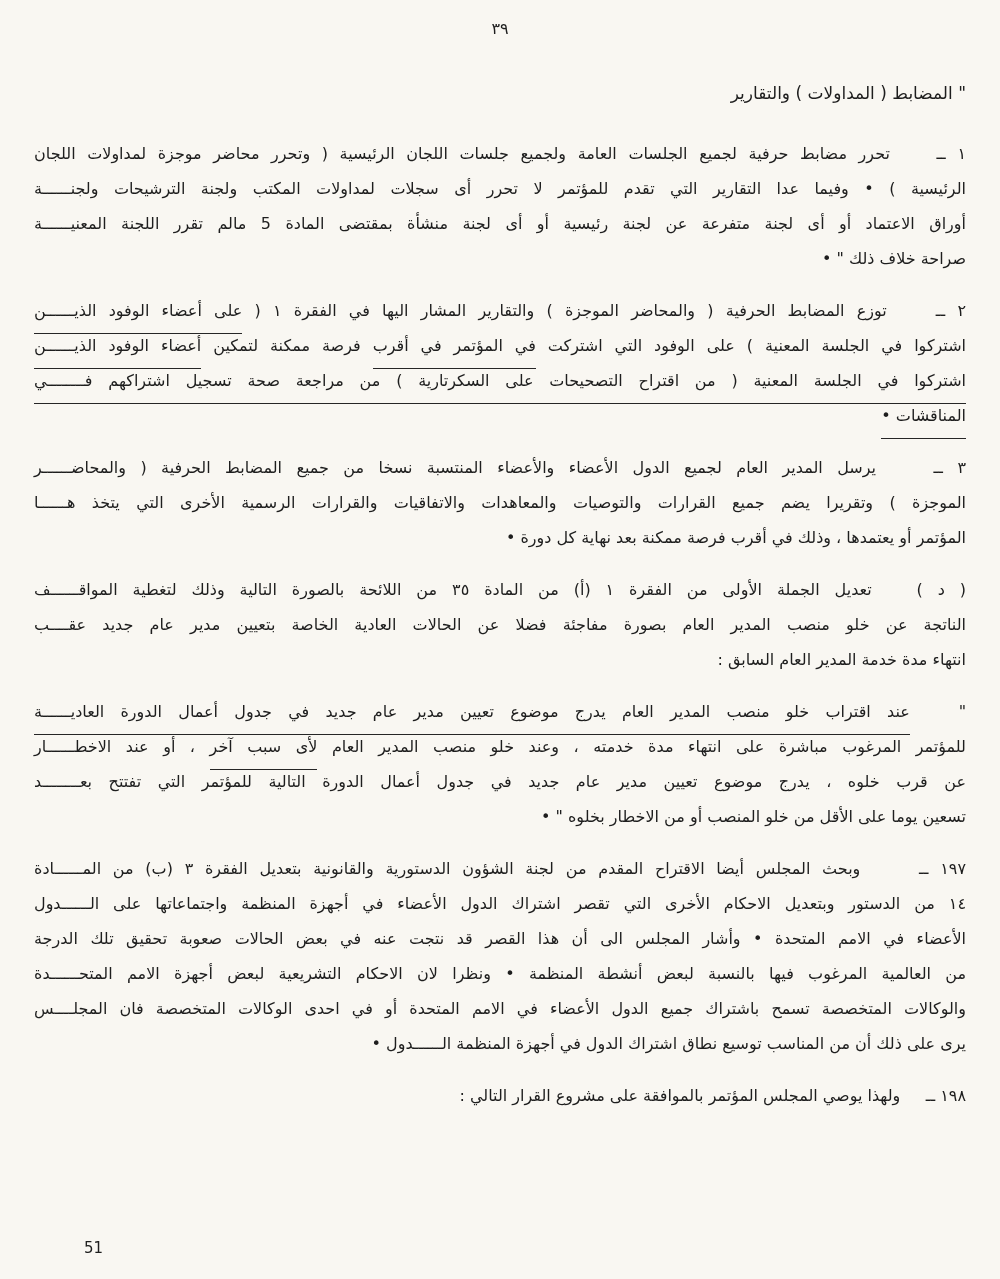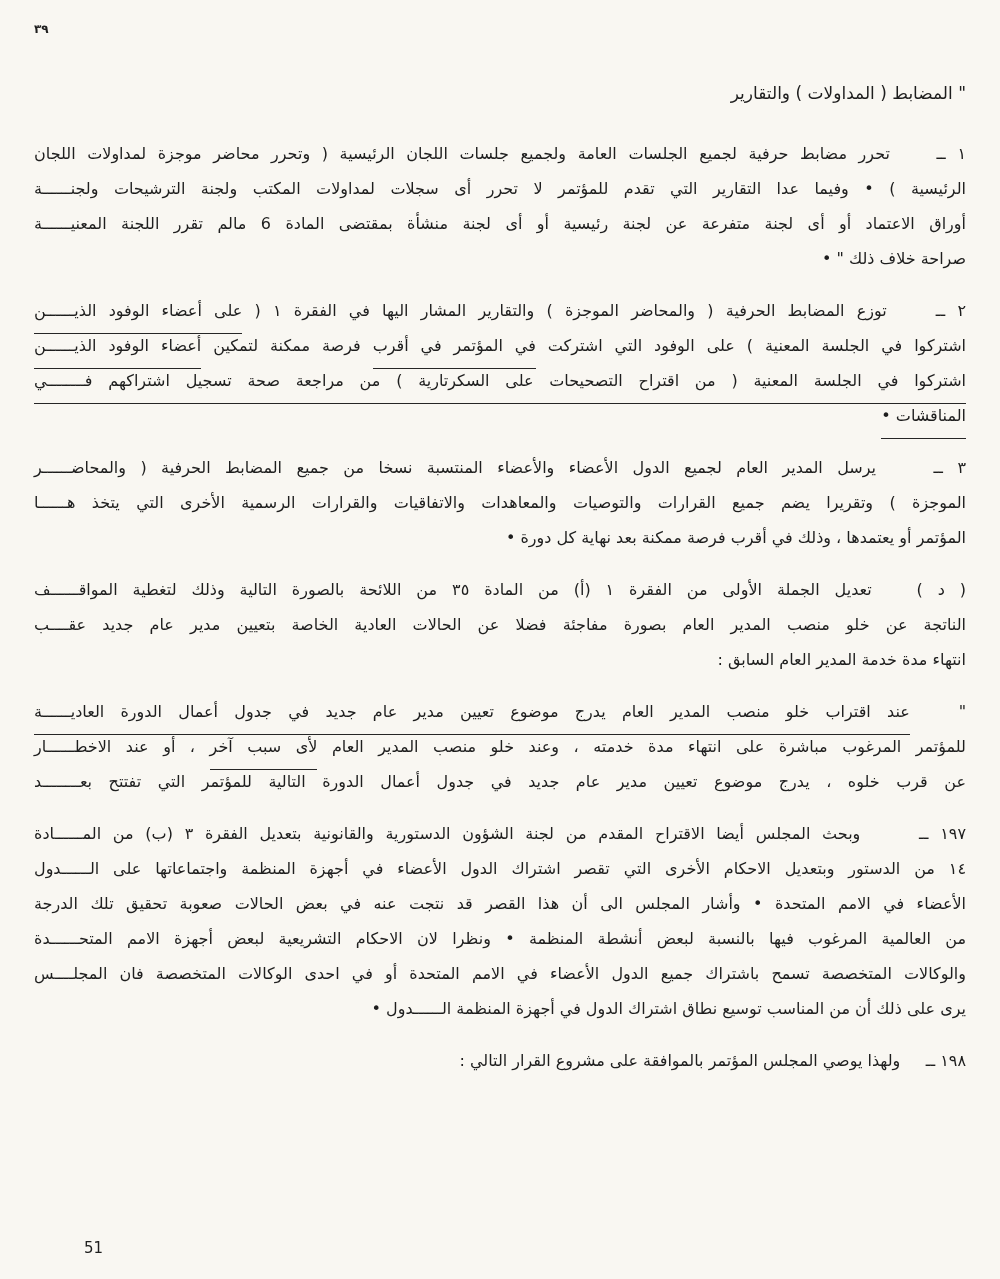--- a/index.html
+++ b/index.html
@@ -14,25 +14,24 @@
     background:var(--paper);
     color:var(--ink);
     font-family:"DejaVu Sans", sans-serif;
     direction:rtl;
     box-sizing:border-box;
     padding:16px 34px 0 34px;
     position:relative;
     overflow:hidden;
   }
   .page-num-top{
-    text-align:left;
-    font-size:12px;
+    text-align:center;
+    font-size:16px;
     line-height:26px;
     margin-bottom:36px;
-    font-weight:bold;
   }
   .heading{
     text-align:right;
     font-size:17px;
     line-height:30px;
     margin-bottom:28px;
   }
   .paragraphs{width:100%;}
   .para{margin-bottom:17px;}
   .line{
@@ -60,21 +59,21 @@
 </head>
 <body>
 
 <div class="page">
   <div class="page-num-top">٣٩</div>
   <div class="heading">" المضابط ( المداولات ) والتقارير</div>
   <div class="paragraphs" id="paragraphs">
       <div class="para">
         <div class="line"><span>١ ــ&nbsp;&nbsp;&nbsp;&nbsp;تحرر مضابط حرفية لجميع الجلسات العامة ولجميع جلسات اللجان الرئيسية ( وتحرر محاضر موجزة لمداولات اللجان</span></div>
         <div class="line"><span>الرئيسية ) • وفيما عدا التقارير التي تقدم للمؤتمر لا تحرر أى سجلات لمداولات المكتب ولجنة الترشيحات ولجنــــــة</span></div>
-        <div class="line"><span>أوراق الاعتماد أو أى لجنة متفرعة عن لجنة رئيسية أو أى لجنة منشأة بمقتضى المادة 6 مالم تقرر اللجنة المعنيــــــة</span></div>
+        <div class="line"><span>أوراق الاعتماد أو أى لجنة متفرعة عن لجنة رئيسية أو أى لجنة منشأة بمقتضى المادة 5 مالم تقرر اللجنة المعنيــــــة</span></div>
         <div class="line last"><span>صراحة خلاف ذلك " •</span></div>
       </div>
       <div class="para">
         <div class="line"><span>٢ ــ&nbsp;&nbsp;&nbsp;&nbsp;توزع المضابط الحرفية ( والمحاضر الموجزة ) والتقارير المشار اليها في الفقرة ١ ( </span><span class="u">على أعضاء الوفود الذيــــــن</span></div>
         <div class="line"><span>اشتركوا في الجلسة المعنية ) على الوفود التي اشتركت </span><span class="u">في المؤتمر في أقرب</span><span> فرصة ممكنة لتمكين </span><span class="u">أعضاء الوفود الذيــــــن</span></div>
         <div class="line"><span class="u">اشتركوا في الجلسة المعنية ( من اقتراح التصحيحات على السكرتارية ) من مراجعة صحة تسجيل اشتراكهم فــــــــي</span></div>
         <div class="line last"><span class="u">المناقشات •</span></div>
       </div>
       <div class="para">
         <div class="line"><span>٣ ــ&nbsp;&nbsp;&nbsp;&nbsp;يرسل المدير العام لجميع الدول الأعضاء والأعضاء المنتسبة نسخا من جميع المضابط الحرفية ( والمحاضــــــر</span></div>
@@ -83,20 +82,21 @@
       </div>
       <div class="para">
         <div class="line"><span>( د )&nbsp;&nbsp;&nbsp;تعديل الجملة الأولى من الفقرة ١ (أ) من المادة ٣٥ من اللائحة بالصورة التالية وذلك لتغطية المواقــــــف</span></div>
         <div class="line"><span>الناتجة عن خلو منصب المدير العام بصورة مفاجئة فضلا عن الحالات العادية الخاصة بتعيين مدير عام جديد عقــــب</span></div>
         <div class="line last"><span>انتهاء مدة خدمة المدير العام السابق :</span></div>
       </div>
       <div class="para">
         <div class="line"><span>"&nbsp;&nbsp;&nbsp;</span><span class="u">عند اقتراب خلو منصب المدير العام يدرج موضوع تعيين مدير عام جديد في جدول أعمال الدورة العاديــــــة</span></div>
         <div class="line"><span>للمؤتمر المرغوب مباشرة على انتهاء مدة خدمته ، وعند خلو منصب المدير العام </span><span class="u">لأى سبب آخر</span><span> ، أو عند الاخطــــــار</span></div>
         <div class="line"><span>عن قرب خلوه ، يدرج موضوع تعيين مدير عام جديد في جدول أعمال الدورة التالية للمؤتمر التي تفتتح بعــــــــد</span></div>
+        <div class="line last"><span>تسعين يوما على الأقل من خلو المنصب أو من الاخطار بخلوه " •</span></div>
       </div>
       <div class="para">
         <div class="line"><span>١٩٧ ــ&nbsp;&nbsp;&nbsp;&nbsp;&nbsp;وبحث المجلس أيضا الاقتراح المقدم من لجنة الشؤون الدستورية والقانونية بتعديل الفقرة ٣ (ب) من المــــــادة</span></div>
         <div class="line"><span>١٤ من الدستور وبتعديل الاحكام الأخرى التي تقصر اشتراك الدول الأعضاء في أجهزة المنظمة واجتماعاتها على الــــــدول</span></div>
         <div class="line"><span>الأعضاء في الامم المتحدة • وأشار المجلس الى أن هذا القصر قد نتجت عنه في بعض الحالات صعوبة تحقيق تلك الدرجة</span></div>
         <div class="line"><span>من العالمية المرغوب فيها بالنسبة لبعض أنشطة المنظمة • ونظرا لان الاحكام التشريعية لبعض أجهزة الامم المتحــــــدة</span></div>
         <div class="line"><span>والوكالات المتخصصة تسمح باشتراك جميع الدول الأعضاء في الامم المتحدة أو في احدى الوكالات المتخصصة فان المجلــــس</span></div>
         <div class="line last"><span>يرى على ذلك أن من المناسب توسيع نطاق اشتراك الدول في أجهزة المنظمة الــــــدول •</span></div>
       </div>
       <div class="para">

